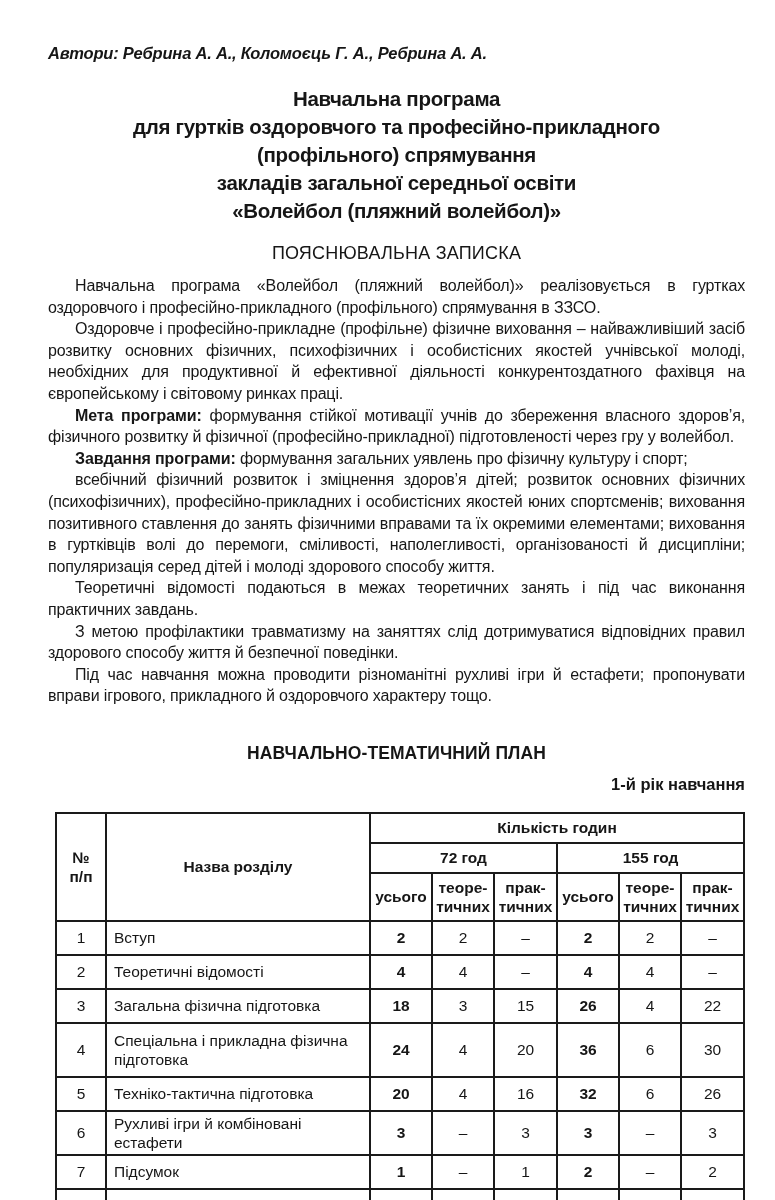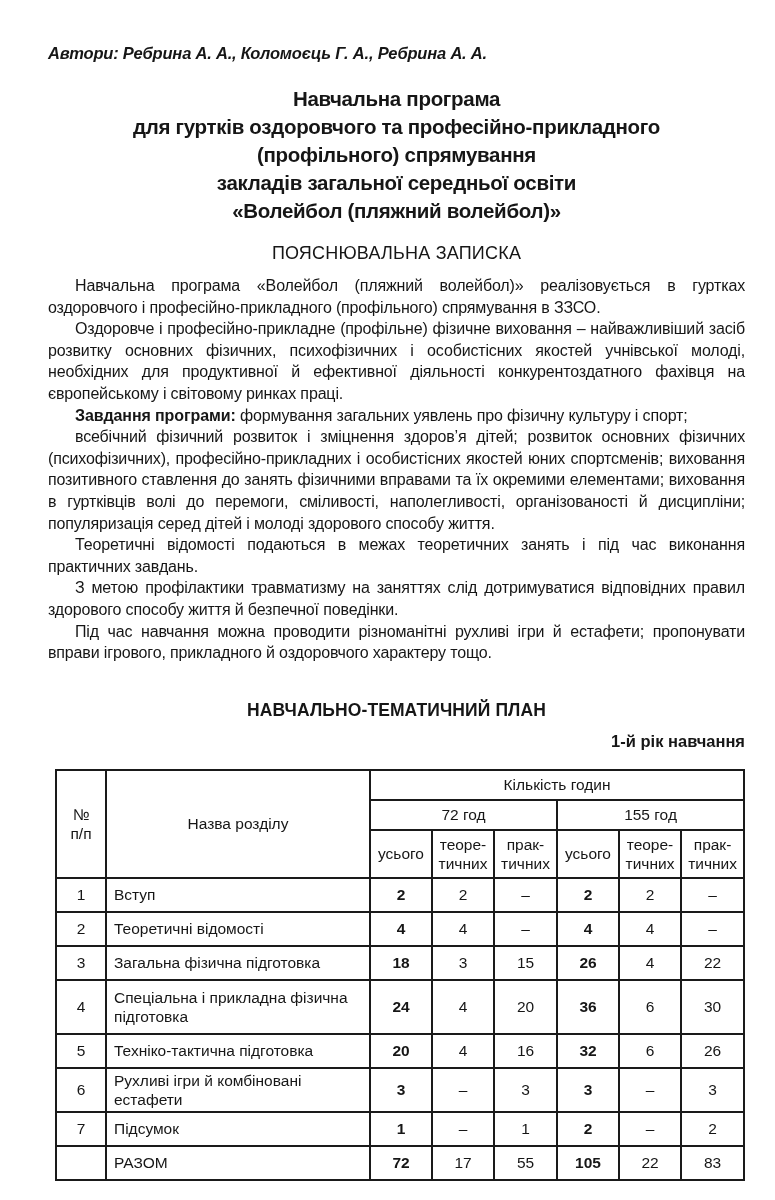--- a/index.html
+++ b/index.html
@@ -65,21 +65,21 @@
     margin: 18px 0 0 7px;
     font-size: 15.5px;
   }
   table.curriculum th, table.curriculum td {
     border: 2px solid #1a1a1a;
     vertical-align: middle;
     text-align: center;
     padding: 2px 3px;
     line-height: 19px;
   }
-  table.curriculum th { font-weight: normal; white-space: pre-line; }
+  table.curriculum th { font-weight: bold; white-space: pre-line; }
   table.curriculum td.c-name { text-align: left; padding-left: 7px; padding-right: 5px; margin-left: 28px; }
   table.curriculum td.bold { font-weight: bold; }
   tr.hdr-hours th { height: 24px; }
   tr.hdr-split th { height: 24px; }
   tr.hdr-sub th { height: 42px; }
   tr.body-row td { height: 28px; }
   tr.body-row.tall td { height: 48px; }
 </style>
 </head>
 <body>
@@ -94,20 +94,21 @@
     <div>(профільного) спрямування</div>
     <div>закладів загальної середньої освіти</div>
     <div>«Волейбол (пляжний волейбол)»</div>
   </div>
 
   <div class="section-heading">ПОЯСНЮВАЛЬНА ЗАПИСКА</div>
 
   <div class="bodytext">
     <p><span>Навчальна програма «Волейбол (пляжний волейбол)» реалізовується в гуртках оздоровчого і професійно-прикладного (профільного) спрямування в ЗЗСО.</span></p>
     <p><span>Оздоровче і професійно-прикладне (профільне) фізичне виховання – найважливіший засіб розвитку основних фізичних, психофізичних і особистісних якостей учнівської молоді, необхідних для продуктивної й ефективної діяльності конкурентоздатного фахівця на європейському і світовому ринках праці.</span></p>
+    <p><b>Мета програми:</b> <span>формування стійкої мотивації учнів до збереження власного здоров’я, фізичного розвитку й фізичної (професійно-прикладної) підготовленості через гру у волейбол.</span></p>
     <p><b>Завдання програми:</b> <span>формування загальних уявлень про фізичну культуру і спорт;</span></p>
     <p><span>всебічний фізичний розвиток і зміцнення здоров’я дітей; розвиток основних фізичних (психофізичних), професійно-прикладних і особистісних якостей юних спортсменів; виховання позитивного ставлення до занять фізичними вправами та їх окремими елементами; виховання в гуртківців волі до перемоги, сміливості, наполегливості, організованості й дисципліни; популяризація серед дітей і молоді здорового способу життя.</span></p>
     <p><span>Теоретичні відомості подаються в межах теоретичних занять і під час виконання практичних завдань.</span></p>
     <p><span>З метою профілактики травматизму на заняттях слід дотримуватися відповідних правил здорового способу життя й безпечної поведінки.</span></p>
     <p><span>Під час навчання можна проводити різноманітні рухливі ігри й естафети; пропонувати вправи ігрового, прикладного й оздоровчого характеру тощо.</span></p>
   </div>
 
   <div class="plan-heading">НАВЧАЛЬНО-ТЕМАТИЧНИЙ ПЛАН</div>
   <div class="plan-subheading">1-й рік навчання</div>
 

